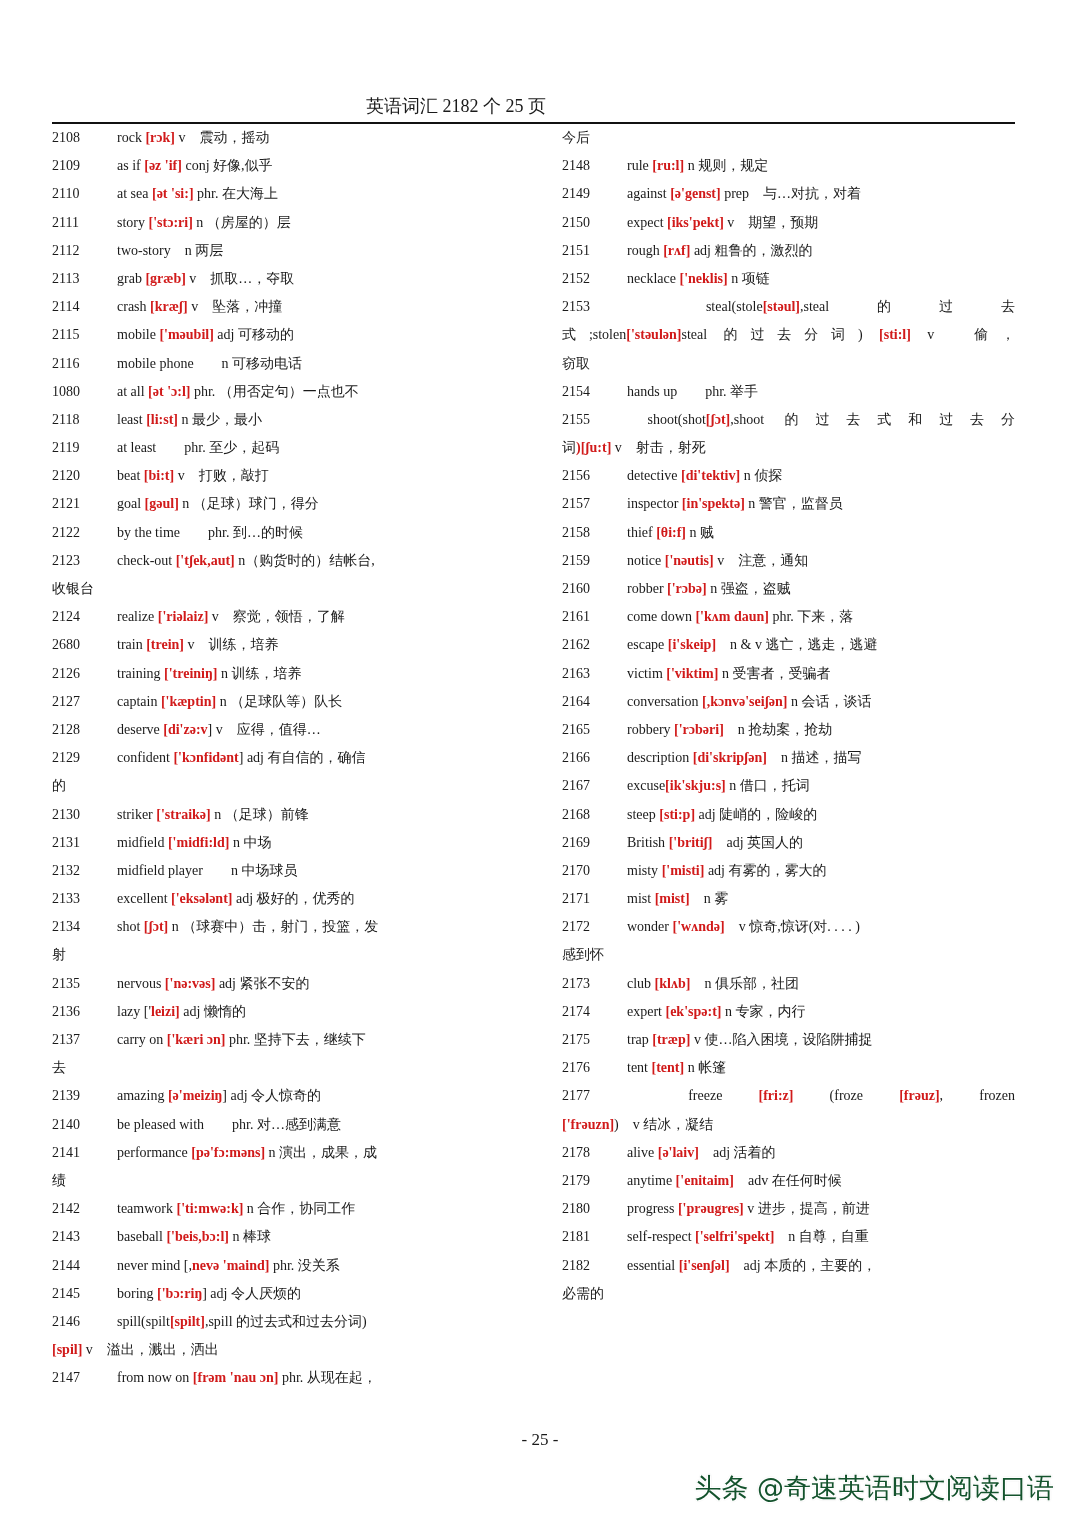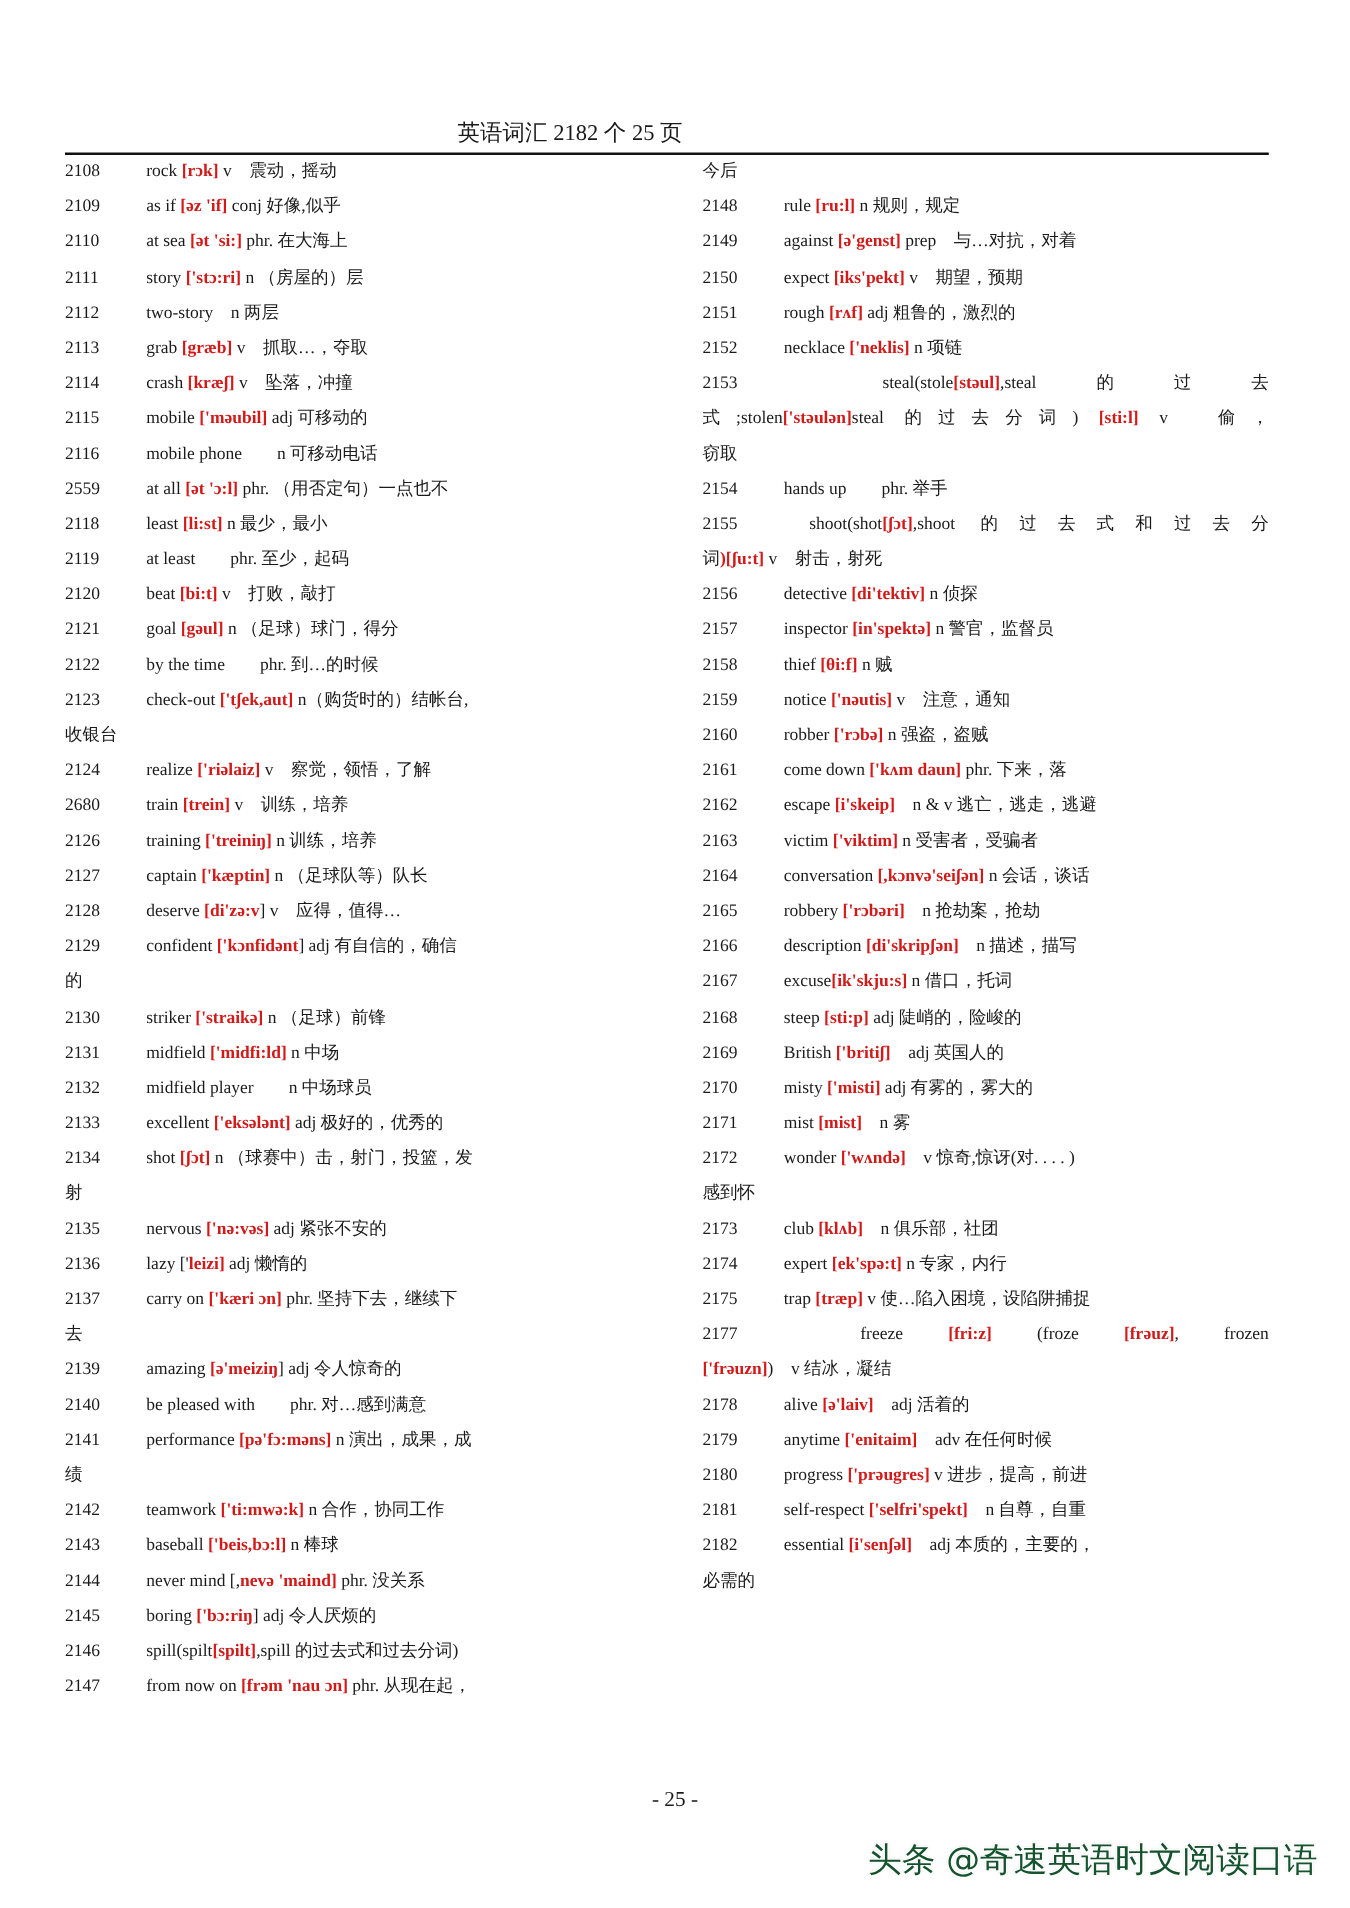--- a/index.html
+++ b/index.html
@@ -29,21 +29,21 @@
 <div class="col left">
     <div class="line"><span class="num">2108</span><span>rock </span><span class="ph">[rɔk]</span><span> v　震动，摇动</span></div>
     <div class="line"><span class="num">2109</span><span>as if </span><span class="ph">[əz 'if]</span><span> conj  好像,似乎</span></div>
     <div class="line"><span class="num">2110</span><span>at sea </span><span class="ph">[ət 'si:]</span><span> phr.  在大海上</span></div>
     <div class="line"><span class="num">2111</span><span>story </span><span class="ph">['stɔ:ri]</span><span> n （房屋的）层</span></div>
     <div class="line"><span class="num">2112</span><span>two-story　n 两层</span></div>
     <div class="line"><span class="num">2113</span><span>grab </span><span class="ph">[græb]</span><span> v　抓取…，夺取</span></div>
     <div class="line"><span class="num">2114</span><span>crash </span><span class="ph">[kræʃ]</span><span> v　坠落，冲撞</span></div>
     <div class="line"><span class="num">2115</span><span>mobile </span><span class="ph">['məubil]</span><span> adj  可移动的</span></div>
     <div class="line"><span class="num">2116</span><span>mobile phone　　n  可移动电话</span></div>
-    <div class="line"><span class="num">2559</span><span>at all </span><span class="ph">[ət 'ɔ:l]</span><span> phr.  （用否定句）一点也不</span></div>
+    <div class="line"><span class="num">1080</span><span>at all </span><span class="ph">[ət 'ɔ:l]</span><span> phr.  （用否定句）一点也不</span></div>
     <div class="line"><span class="num">2118</span><span>least </span><span class="ph">[li:st]</span><span> n  最少，最小</span></div>
     <div class="line"><span class="num">2119</span><span>at least　　phr.  至少，起码</span></div>
     <div class="line"><span class="num">2120</span><span>beat </span><span class="ph">[bi:t]</span><span> v　打败，敲打</span></div>
     <div class="line"><span class="num">2121</span><span>goal </span><span class="ph">[gəul]</span><span> n （足球）球门，得分</span></div>
     <div class="line"><span class="num">2122</span><span>by the time　　phr.  到…的时候</span></div>
     <div class="line"><span class="num">2123</span><span>check-out </span><span class="ph">['tʃek,aut]</span><span> n（购货时的）结帐台,</span></div>
     <div class="line"><span>收银台</span></div>
     <div class="line"><span class="num">2124</span><span>realize </span><span class="ph">['riəlaiz]</span><span> v　察觉，领悟，了解</span></div>
     <div class="line"><span class="num">2680</span><span>train </span><span class="ph">[trein]</span><span> v　训练，培养</span></div>
     <div class="line"><span class="num">2126</span><span>training </span><span class="ph">['treiniŋ]</span><span> n  训练，培养</span></div>
@@ -63,20 +63,21 @@
     <div class="line"><span>去</span></div>
     <div class="line"><span class="num">2139</span><span>amazing </span><span class="ph">[ə'meiziŋ</span><span>] adj  令人惊奇的</span></div>
     <div class="line"><span class="num">2140</span><span>be pleased with　　phr.  对…感到满意</span></div>
     <div class="line"><span class="num">2141</span><span>performance </span><span class="ph">[pə'fɔ:məns]</span><span> n  演出，成果，成</span></div>
     <div class="line"><span>绩</span></div>
     <div class="line"><span class="num">2142</span><span>teamwork </span><span class="ph">['ti:mwə:k]</span><span> n  合作，协同工作</span></div>
     <div class="line"><span class="num">2143</span><span>baseball </span><span class="ph">['beis,bɔ:l]</span><span> n  棒球</span></div>
     <div class="line"><span class="num">2144</span><span>never mind [,</span><span class="ph">nevə 'maind]</span><span> phr.  没关系</span></div>
     <div class="line"><span class="num">2145</span><span>boring </span><span class="ph">['bɔ:riŋ</span><span>] adj  令人厌烦的</span></div>
     <div class="line"><span class="num">2146</span><span>spill(spilt</span><span class="ph">[spilt]</span><span>,spill 的过去式和过去分词)</span></div>
+    <div class="line"><span class="ph">[spil]</span><span> v　溢出，溅出，洒出</span></div>
     <div class="line"><span class="num">2147</span><span>from now on </span><span class="ph">[frəm 'nau ɔn]</span><span> phr.  从现在起，</span></div>
   </div>
 <div class="col right">
     <div class="line"><span>今后</span></div>
     <div class="line"><span class="num">2148</span><span>rule </span><span class="ph">[ru:l]</span><span> n  规则，规定</span></div>
     <div class="line"><span class="num">2149</span><span>against </span><span class="ph">[ə'genst]</span><span> prep　与…对抗，对着</span></div>
     <div class="line"><span class="num">2150</span><span>expect </span><span class="ph">[iks'pekt]</span><span> v　期望，预期</span></div>
     <div class="line"><span class="num">2151</span><span>rough </span><span class="ph">[rʌf]</span><span> adj  粗鲁的，激烈的</span></div>
     <div class="line"><span class="num">2152</span><span>necklace </span><span class="ph">['neklis]</span><span> n  项链</span></div>
     <div class="line just"><span class="num">2153</span><span>　　steal(stole</span><span class="ph">[stəul]</span><span>,steal　的　过　去</span></div>
@@ -99,20 +100,21 @@
     <div class="line"><span class="num">2167</span><span>excuse</span><span class="ph">[ik'skju:s]</span><span> n  借口，托词</span></div>
     <div class="line"><span class="num">2168</span><span>steep </span><span class="ph">[sti:p]</span><span> adj  陡峭的，险峻的</span></div>
     <div class="line"><span class="num">2169</span><span>British </span><span class="ph">['britiʃ]</span><span>　adj 英国人的</span></div>
     <div class="line"><span class="num">2170</span><span>misty </span><span class="ph">['misti]</span><span> adj  有雾的，雾大的</span></div>
     <div class="line"><span class="num">2171</span><span>mist </span><span class="ph">[mist]</span><span>　n  雾</span></div>
     <div class="line"><span class="num">2172</span><span>wonder </span><span class="ph">['wʌndə]</span><span>　v  惊奇,惊讶(对. . . . )</span></div>
     <div class="line"><span>感到怀</span></div>
     <div class="line"><span class="num">2173</span><span>club </span><span class="ph">[klʌb]</span><span>　n  俱乐部，社团</span></div>
     <div class="line"><span class="num">2174</span><span>expert </span><span class="ph">[ek'spə:t]</span><span> n  专家，内行</span></div>
     <div class="line"><span class="num">2175</span><span>trap </span><span class="ph">[træp]</span><span> v  使…陷入困境，设陷阱捕捉</span></div>
+    <div class="line"><span class="num">2176</span><span>tent </span><span class="ph">[tent]</span><span> n  帐篷</span></div>
     <div class="line just"><span class="num">2177</span><span>　　freeze　</span><span class="ph">[fri:z]</span><span>　(froze　</span><span class="ph">[frəuz]</span><span>,　frozen</span></div>
     <div class="line"><span class="ph">['frəuzn]</span><span>)　v 结冰，凝结</span></div>
     <div class="line"><span class="num">2178</span><span>alive </span><span class="ph">[ə'laiv]</span><span>　adj  活着的</span></div>
     <div class="line"><span class="num">2179</span><span>anytime </span><span class="ph">['enitaim]</span><span>　adv  在任何时候</span></div>
     <div class="line"><span class="num">2180</span><span>progress </span><span class="ph">['prəugres]</span><span> v  进步，提高，前进</span></div>
     <div class="line"><span class="num">2181</span><span>self-respect </span><span class="ph">['selfri'spekt]</span><span>　n 自尊，自重</span></div>
     <div class="line"><span class="num">2182</span><span>essential </span><span class="ph">[i'senʃəl]</span><span>　adj  本质的，主要的，</span></div>
     <div class="line"><span>必需的</span></div>
   </div>
 

